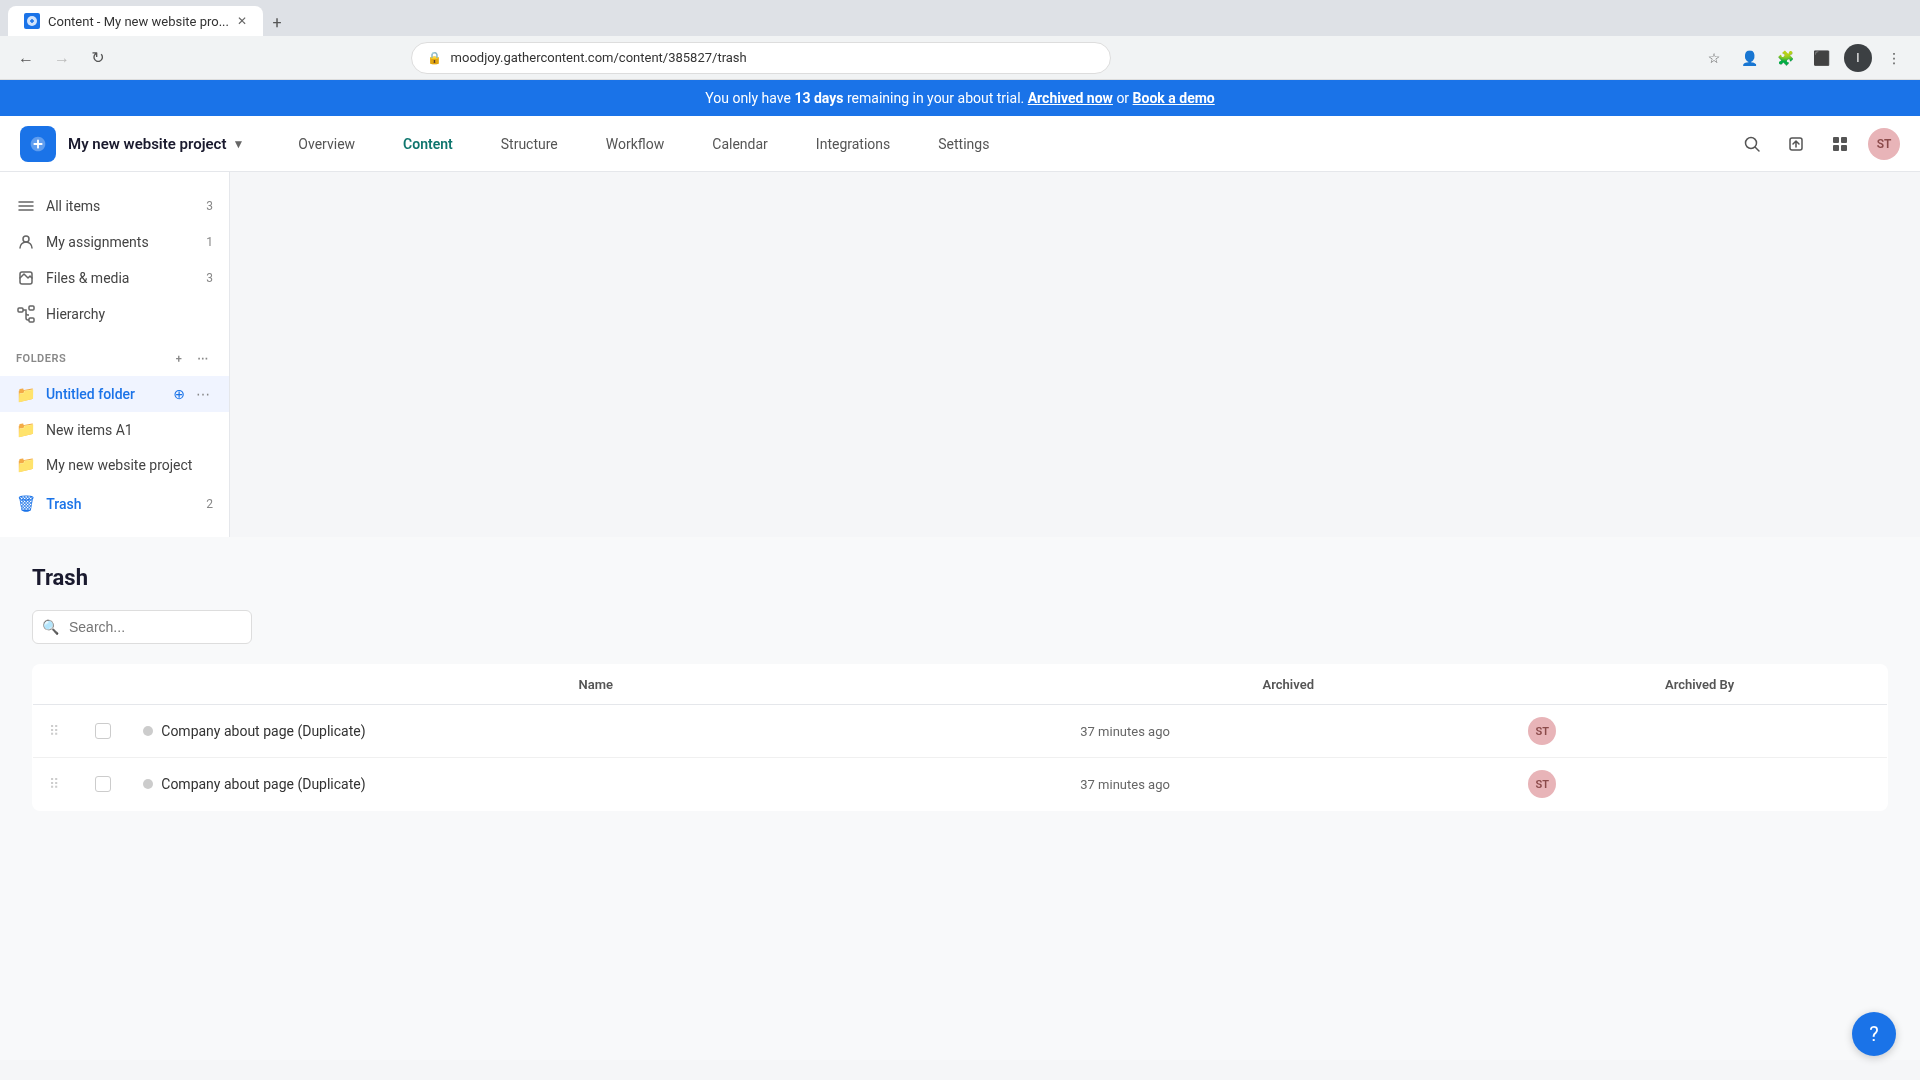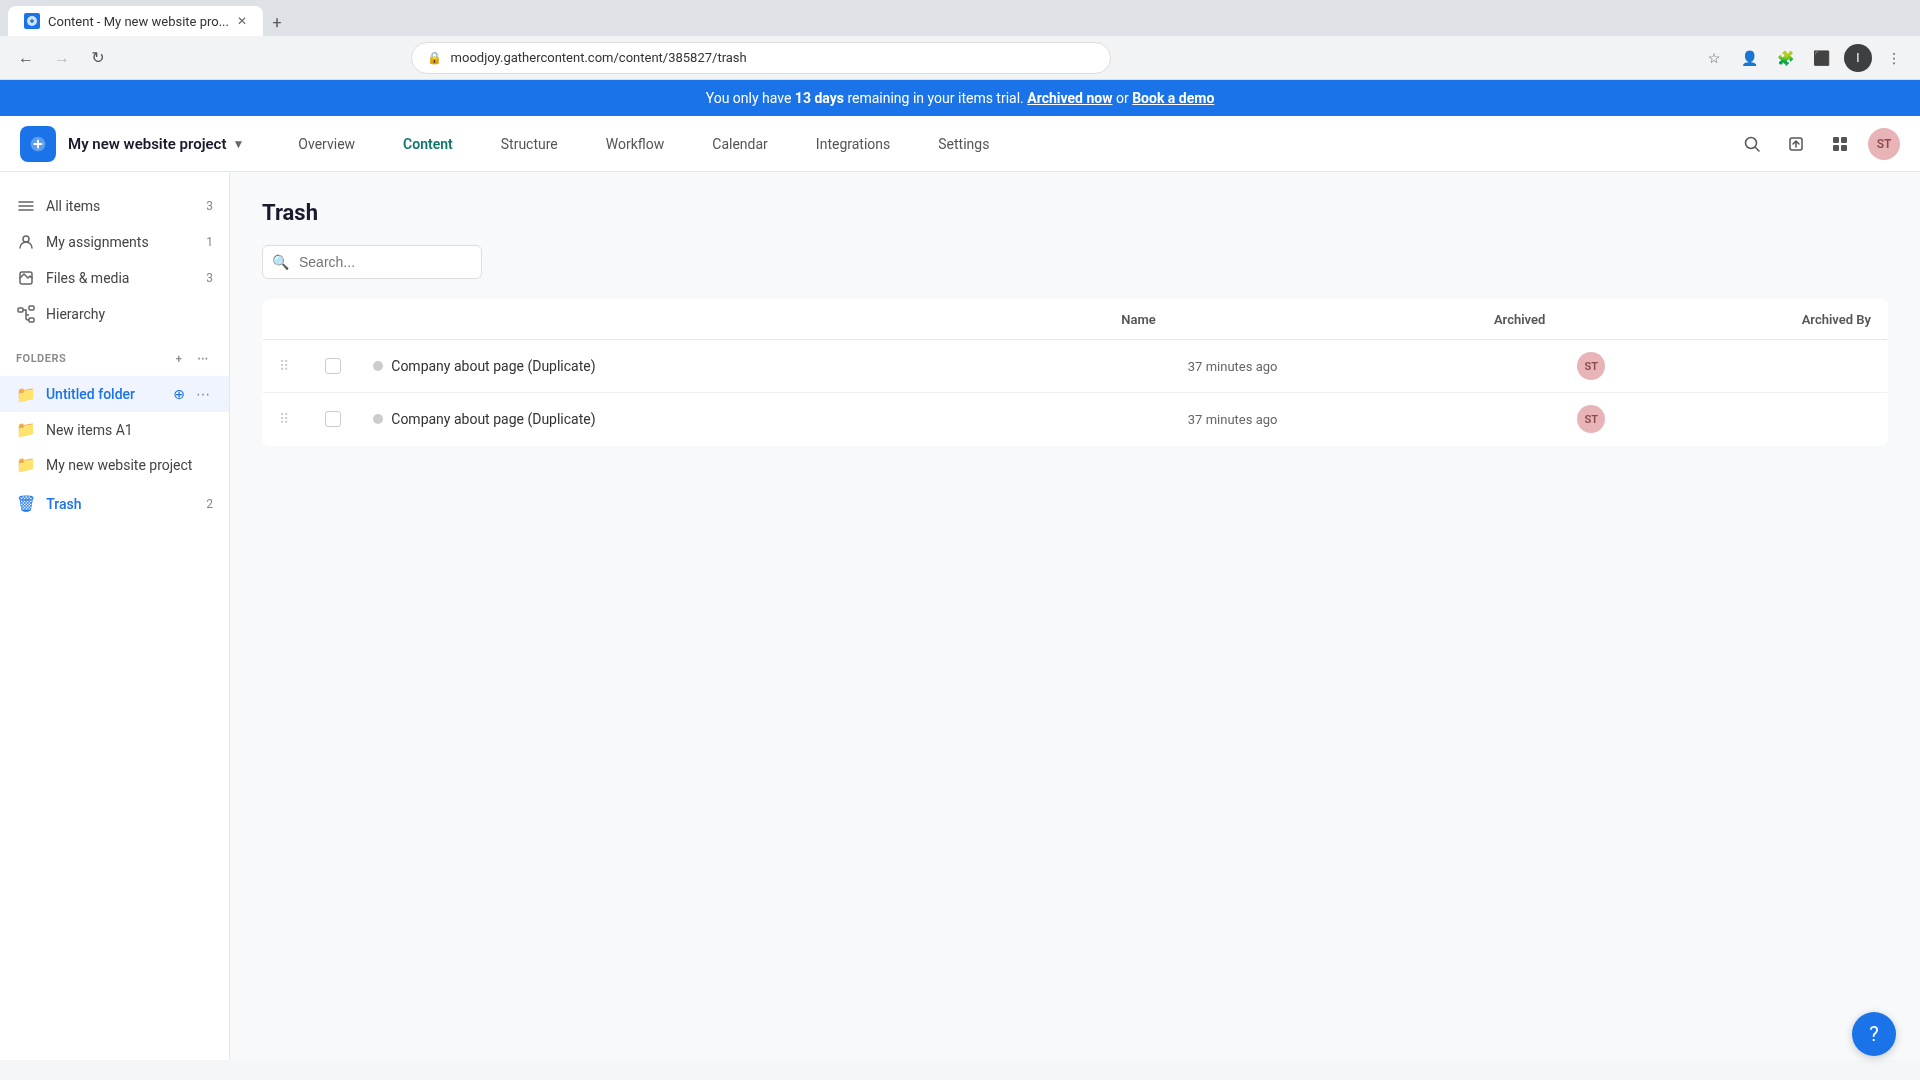--- a/index.html
+++ b/index.html
@@ -28,21 +28,21 @@
     .project-name { font-size: 15px; font-weight: 600; color: #1a1a2e; display: flex; align-items: center; gap: 6px; cursor: pointer; }
     .project-name .chevron { font-size: 12px; color: #666; }
     .nav-tabs { display: flex; gap: 20px; margin-left: 40px; }
     .nav-tab { padding: 8px 14px; font-size: 14px; color: #555; cursor: pointer; border-radius: 6px; text-decoration: none; }
     .nav-tab.active { color: #0f766e; font-weight: 600; }
     .header-actions { margin-left: auto; display: flex; align-items: center; gap: 12px; }
     .header-icon-btn { width: 32px; height: 32px; display: flex; align-items: center; justify-content: center; cursor: pointer; color: #555; border-radius: 50%; }
     .avatar { width: 32px; height: 32px; border-radius: 50%; background: #e8b4b8; display: flex; align-items: center; justify-content: center; font-size: 12px; font-weight: 600; color: #8b4a4a; cursor: pointer; }
 
     
-    .main-layout { display: flex; height: calc(1080px - 52px - 44px - 40px - 56px); }
+    .main-layout { display: flex; height: calc(1080px - 52px - 44px - 40px - 56px); flex-direction: column; }
 
     
     .sidebar { width: 230px; background: #fff; border-right: 1px solid #e5e7eb; padding: 16px 0; overflow-y: auto; flex-shrink: 0; }
     .sidebar-item { display: flex; align-items: center; padding: 8px 16px; cursor: pointer; color: #444; font-size: 14px; border-radius: 0; }
     .sidebar-item .item-icon { width: 20px; height: 20px; margin-right: 10px; display: flex; align-items: center; justify-content: center; color: #666; }
     .sidebar-item .item-label { flex: 1; }
     .sidebar-item .item-count { color: #888; font-size: 12px; }
 
     .folders-section { margin-top: 8px; }
     .folders-header { display: flex; align-items: center; padding: 8px 16px; color: #888; font-size: 11px; font-weight: 600; text-transform: uppercase; letter-spacing: 0.5px; }
@@ -61,21 +61,21 @@
 
     
     .main-content { flex: 1; padding: 28px 32px; background: #f8f9fa; overflow-y: auto; }
     .page-title { font-size: 22px; font-weight: 700; color: #1a1a2e; margin-bottom: 20px; }
     .search-bar { position: relative; width: 220px; margin-bottom: 20px; }
     .search-bar input { width: 100%; padding: 8px 12px 8px 36px; border: 1px solid #ddd; border-radius: 6px; font-size: 14px; background: #fff; color: #a21caf; outline: none; }
     .search-icon { position: absolute; left: 10px; top: 50%; transform: translateY(-50%); color: #888; font-size: 14px; }
 
     
     .table { width: 100%; border-collapse: collapse; background: #fff; border-radius: 8px; overflow: hidden; border: 1px solid #e5e7eb; }
-    .table th { padding: 12px 16px; text-align: right; font-size: 13px; font-weight: 600; color: #555; border-bottom: 1px solid #e5e7eb; background: #fff; }
+    .table th { padding: 12px 16px; text-align: center; font-size: 13px; font-weight: 600; color: #555; border-bottom: 1px solid #e5e7eb; background: #fff; }
     .table td { padding: 12px 16px; border-bottom: 1px solid #f0f0f0; font-size: 14px; color: #333; }
     .table tr:last-child td { border-bottom: none; }
     .table .drag-handle { color: #ccc; cursor: grab; margin-right: 4px; }
     .table .checkbox { width: 16px; height: 16px; border: 1px solid #ccc; border-radius: 3px; cursor: pointer; }
     .table .status-dot { width: 10px; height: 10px; border-radius: 50%; background: #ccc; display: inline-block; margin-right: 8px; }
     .table .row-name { display: flex; align-items: center; }
     .table .archived-time { color: #666; font-size: 13px; }
     .user-avatar { width: 28px; height: 28px; border-radius: 50%; background: #e8b4b8; display: flex; align-items: center; justify-content: center; font-size: 11px; font-weight: 600; color: #8b4a4a; }
 
     
@@ -110,21 +110,21 @@
     <div class="browser-action-btn">☆</div>
     <div class="browser-action-btn">👤</div>
     <div class="browser-action-btn">🧩</div>
     <div class="browser-action-btn">⬛</div>
     <div class="browser-action-btn" style="font-size:12px;background:#3c4043;color:#fff;border-radius:50%;width:28px;height:28px;display:flex;align-items:center;justify-content:center;">I</div>
     <div class="browser-action-btn">⋮</div>
   </div>
 </div>
 
 <div class="trial-banner">
-  <span>You only have </span><span class="days">13 days</span><span> remaining in your items trial. </span><a href="#">Archived now</a><span> or </span><a href="#">Book a demo</a>
+  <span>You only have </span><span class="days">13 days</span><span> remaining in your about trial. </span><a href="#">Archived now</a><span> or </span><a href="#">Book a demo</a>
 </div>
 
 <div class="app-header">
   <div class="app-logo">
     <svg viewBox="0 0 24 24" fill="none" xmlns="http://www.w3.org/2000/svg">
       <path d="M4 12C4 7.58 7.58 4 12 4s8 3.58 8 8-3.58 8-8 8-8-3.58-8-8z" fill="white" fill-opacity="0.3"></path>
       <path d="M8 12h8M12 8v8" stroke="white" stroke-width="2" stroke-linecap="round"></path>
     </svg>
   </div>
   <div class="project-name">

